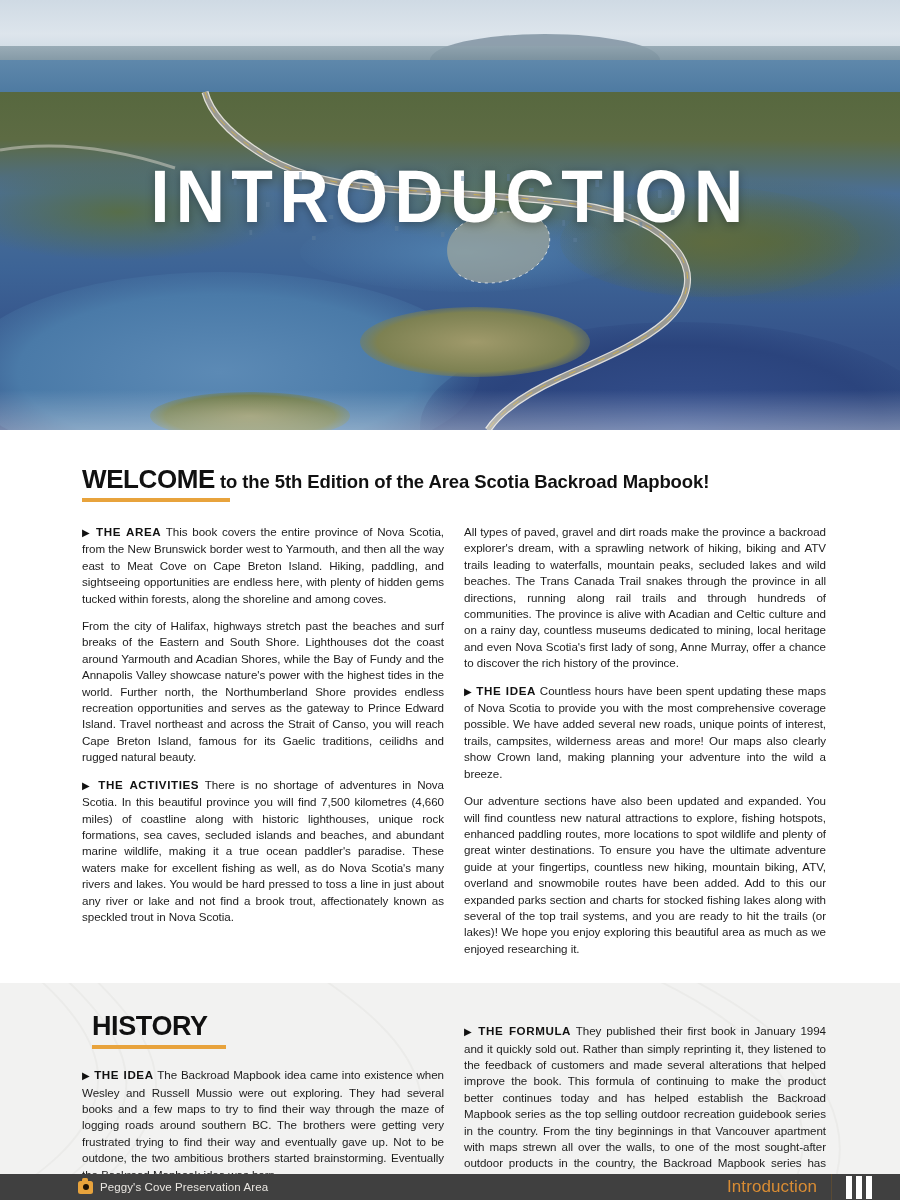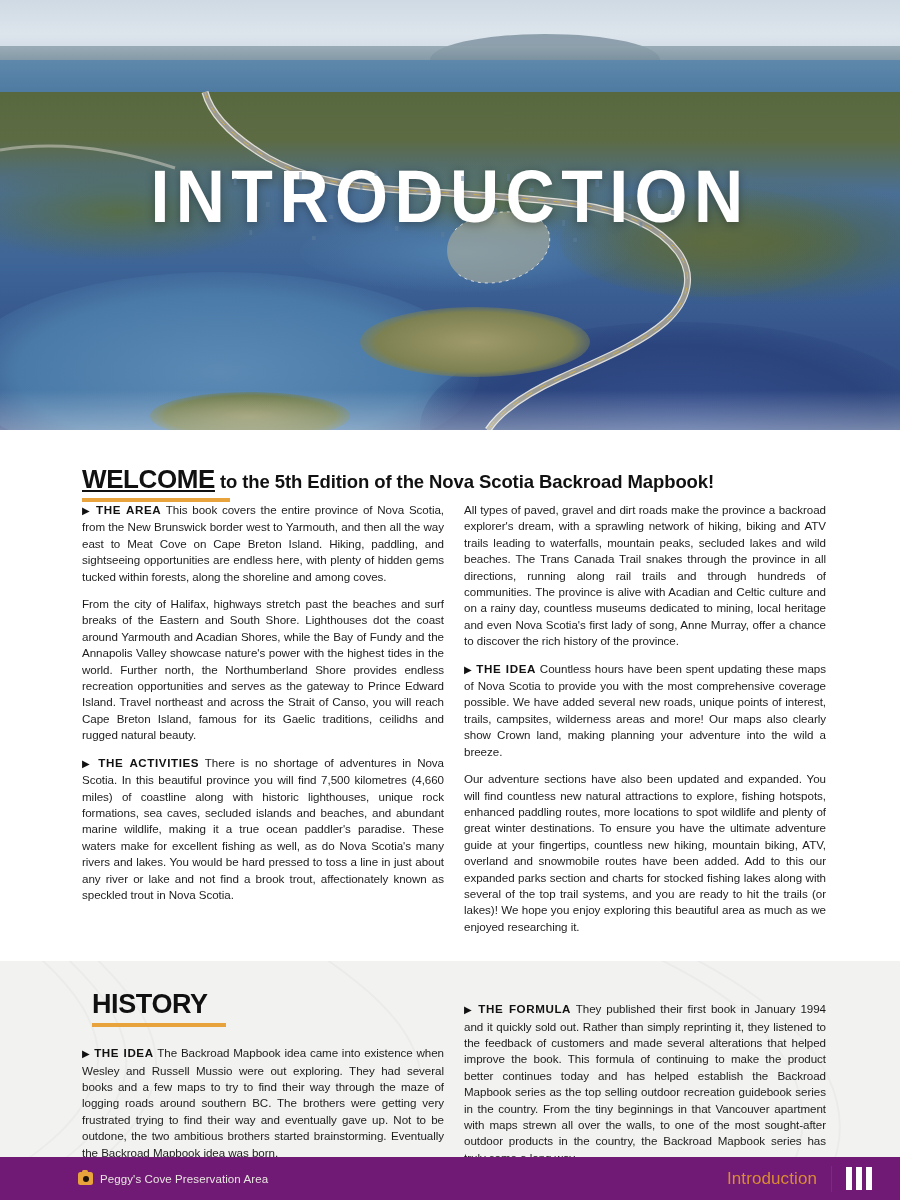--- a/index.html
+++ b/index.html
@@ -122,40 +122,40 @@
     display: inline-block;
     margin-left: 30px;
     padding-bottom: 7px;
     white-space: nowrap;
   }
   .welcome-big {
     font-size: 26px;
     font-weight: bold;
     letter-spacing: -0.4px;
     color: #111111;
-    text-decoration: underline;
   }
   .welcome-rest {
     font-size: 18.5px;
     font-weight: bold;
     color: #111111;
     letter-spacing: -0.1px;
   }
   .welcome-rule {
     position: absolute;
     left: 0;
     bottom: 0;
     width: 148px;
     height: 4px;
     background: #e8a33c;
   }
 
   .cols {
     display: flex;
     gap: 20px;
+    margin-top: 22px;
     padding-left: 30px;
     padding-right: 22px;
   }
   .col { width: 374px; }
 
   p.body {
     font-size: 11.6px;
     line-height: 16.4px;
     color: #1c1c1c;
     text-align: justify;
@@ -214,22 +214,22 @@
     margin-top: 14px;
     position: relative;
   }
   .history-cols .col-right { margin-top: -44px; }
 
   
   .footer {
     position: absolute;
     left: 0; bottom: 0;
     width: 900px;
-    height: 43px;
-    background: #701a75;
+    height: 26px;
+    background: #404040;
     display: flex;
     align-items: center;
     padding: 0 22px 0 78px;
   }
   .footer-left {
     display: flex;
     align-items: center;
     gap: 7px;
   }
   .cam-icon {
@@ -348,21 +348,21 @@
     </svg>
   </div>
 
   <div class="hero-fade"></div>
 </div>
 
 <div class="content">
   <div class="section-welcome">
 
     <div class="welcome-head">
-      <span class="welcome-big">WELCOME</span><span class="welcome-rest"> to the 5th Edition  of the Nova Scotia Backroad Mapbook!</span>
+      <span class="welcome-big">WELCOME</span><span class="welcome-rest"> to the 5th Edition  of the Area Scotia Backroad Mapbook!</span>
       <span class="welcome-rule"></span>
     </div>
 
     <div class="cols">
       <div class="col col-left">
         <p class="body">
           <span class="tri">▶</span>
           <span class="lead">THE AREA</span><span> This book covers the entire province of Nova Scotia, from the New Brunswick border west to Yarmouth, and then all the way east to Meat Cove on Cape Breton Island. Hiking, paddling, and sightseeing opportunities are endless here, with plenty of hidden gems tucked within forests, along the shoreline and among coves.</span>
         </p>
         <p class="body">

